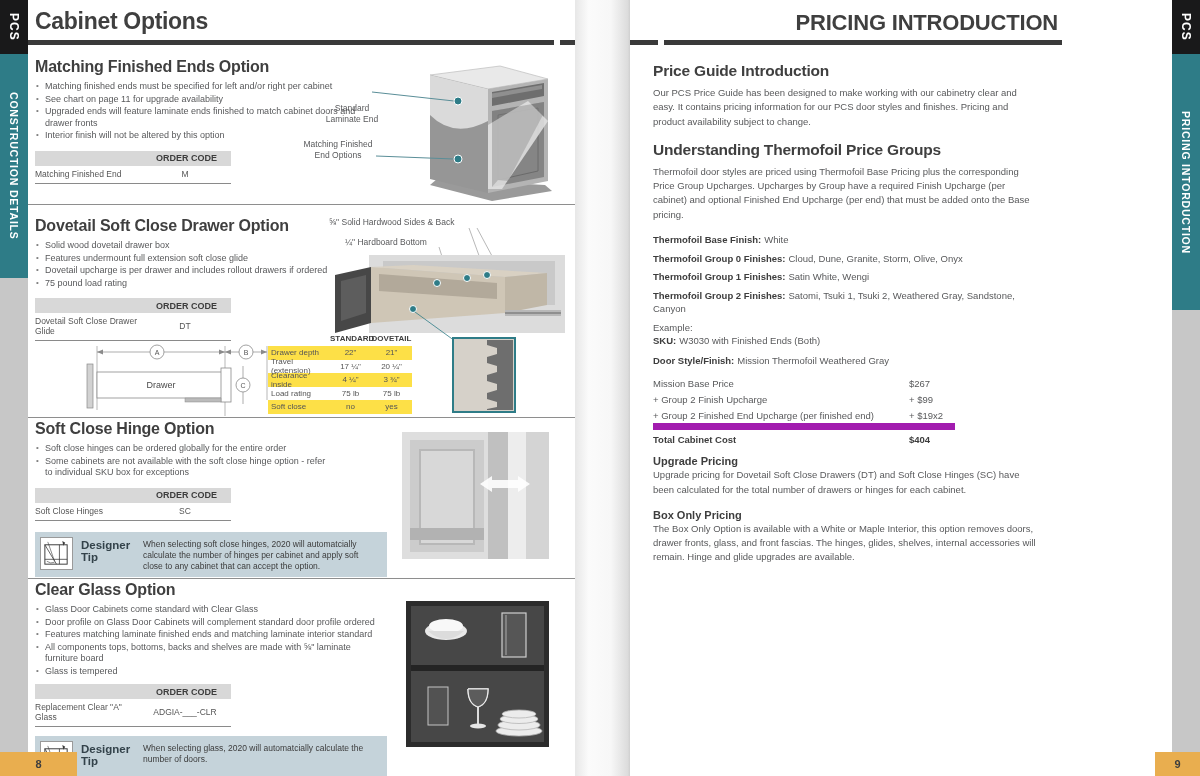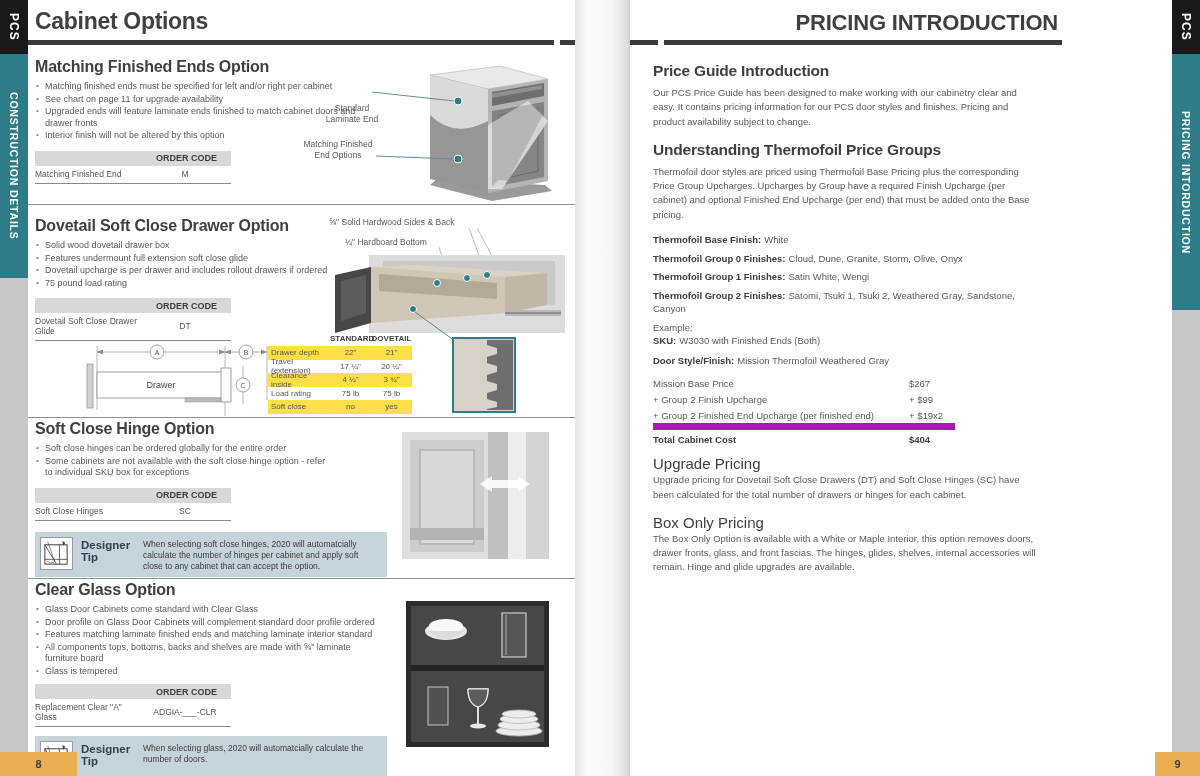--- a/index.html
+++ b/index.html
@@ -82,21 +82,21 @@
   .finish-line { font-size:9.5px; color:#58595b; margin-bottom:6px; line-height:1.35; }
   .finish-line b, .lbl-b { color:#3d3d3d; margin-right:3px; }
   .ex-block { margin:4px 0 8px; font-size:9.5px; color:#58595b; line-height:1.35; }
   .ds-line { font-size:9.5px; color:#58595b; margin:8px 0 9px; }
   .ptable { width:302px; margin-bottom:4px; }
   .pt-row { display:flex; font-size:9.5px; color:#58595b; padding:2.5px 0; }
   .pt-row .pl { width:256px; } .pt-row .pv { flex:1; }
   .pt-row.last { border-bottom:7px solid #a21caf; }
   .pt-total { display:flex; font-size:9.5px; font-weight:bold; color:#3d3d3d; padding:4px 0 2px; margin-bottom:8px; }
   .pt-total .pl { width:256px; } .pt-total .pv { flex:1; }
-  .sub-h { font-size:15px; font-weight:normal; color:#3d3d3d; margin-bottom:1px; }
+  .sub-h { font-size:11px; font-weight:bold; color:#3d3d3d; margin-bottom:1px; }
 
   
   .pagenum { position:absolute; top:752px; height:24px; background:#e9ae4f; display:flex; align-items:center; justify-content:center;
              font-size:11px; font-weight:bold; color:#3d3d3d; z-index:5; }
   .pn-left { left:0; width:77px; } .pn-right { left:1155px; width:45px; }
 
   svg text { font-family:"Liberation Sans","DejaVu Sans",sans-serif; }
 </style>
 </head>
 <body>

